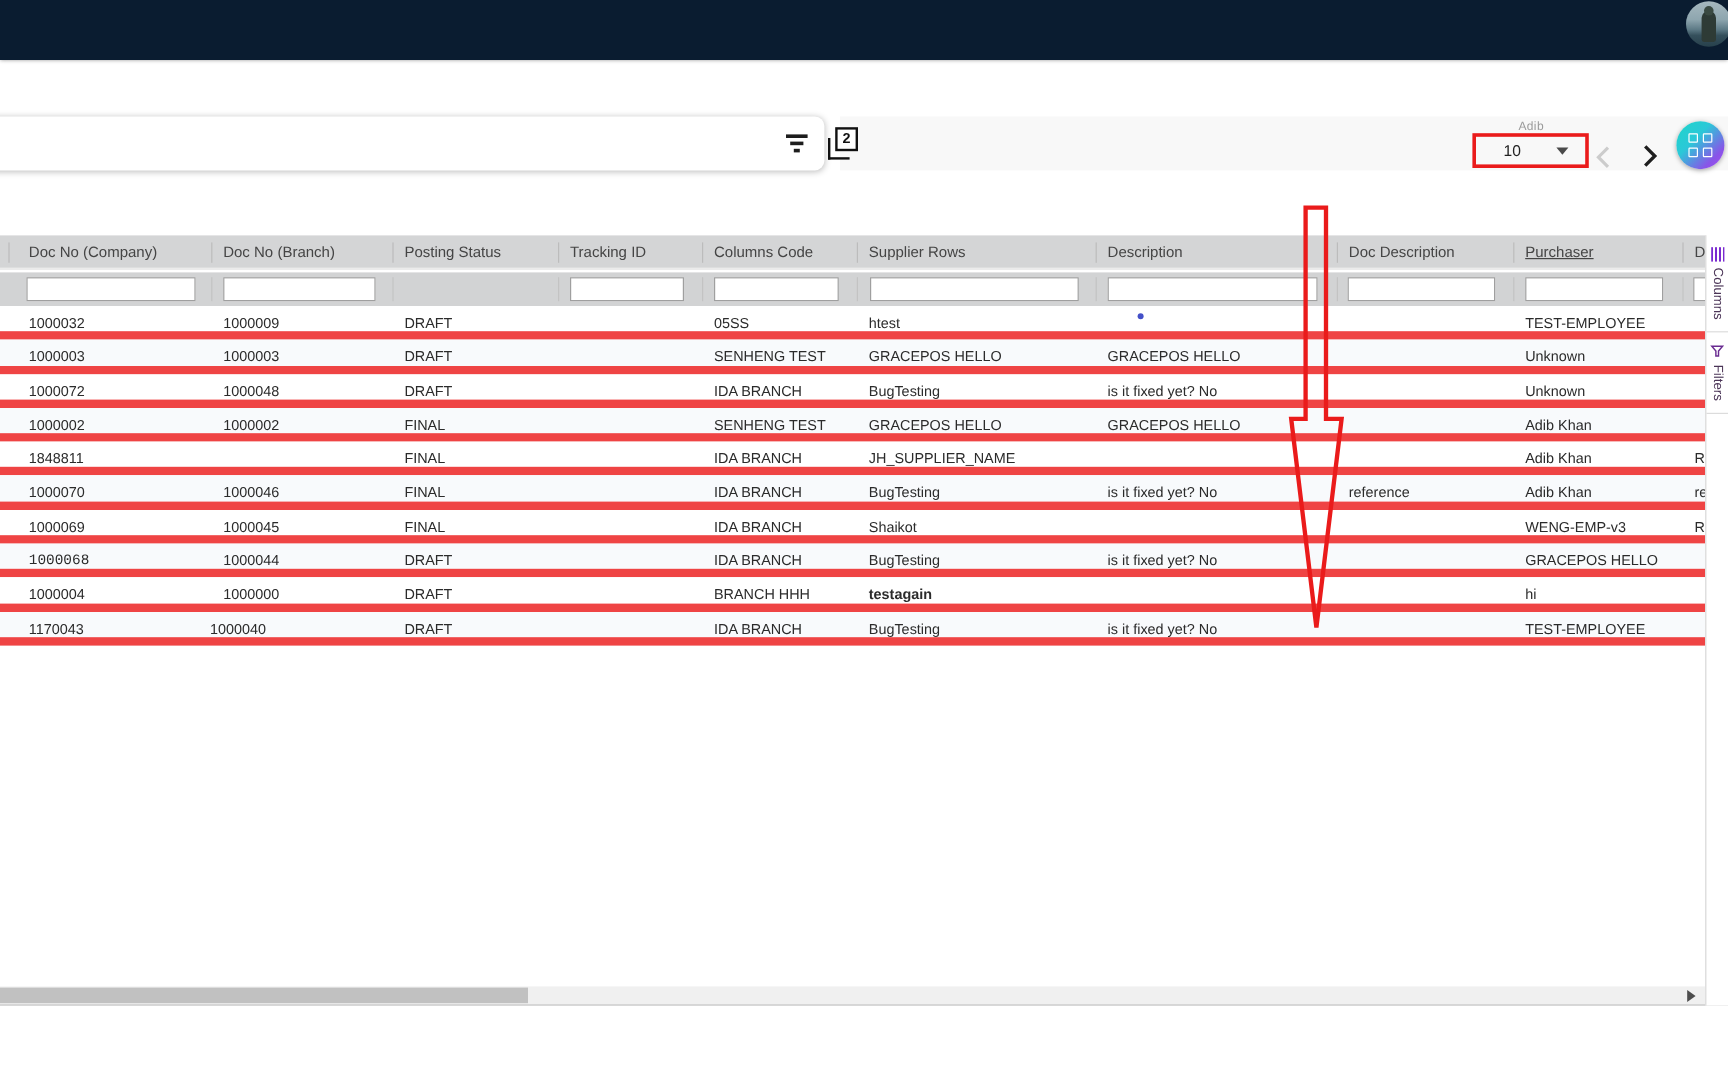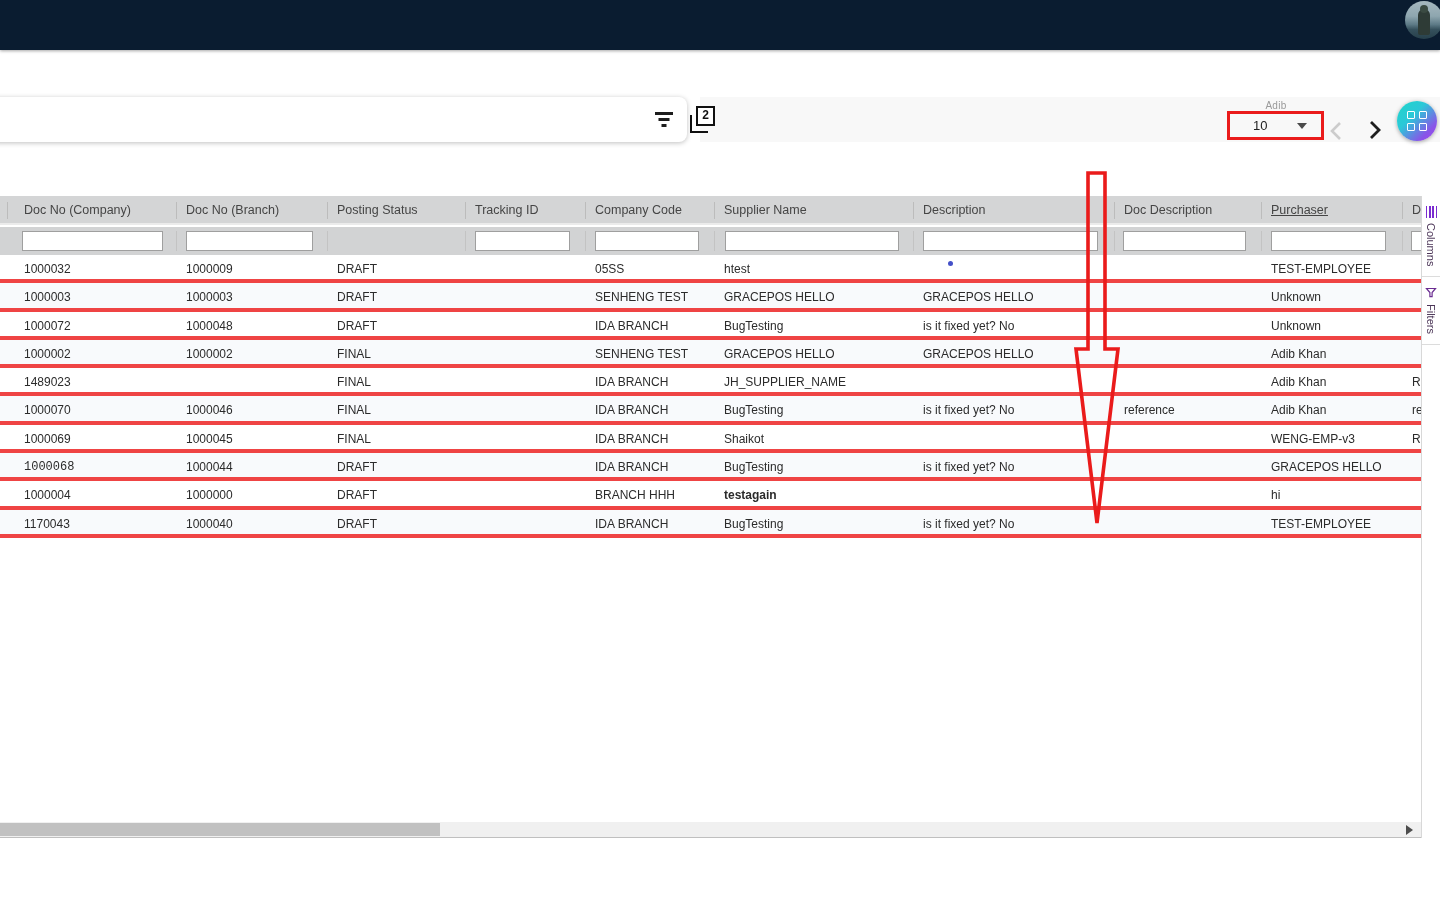--- a/index.html
+++ b/index.html
@@ -60,21 +60,21 @@
   #table { left:0; top:196px; width:1421px; height:626px; overflow:hidden; background:#fff; }
   #thead { position:absolute; left:0; top:0; width:1421px; height:29px; background:#d4d5d6;
            border-bottom:2px solid #ebebeb; }
   .th { position:absolute; top:7px; font-size:12.5px; color:#454545; white-space:nowrap; }
   .col-sep { position:absolute; top:6px; width:1px; height:17px; background:#bcbcbc; }
   #tfilter { position:absolute; left:0; top:31px; width:1421px; height:28px; background:#d2d3d4; }
   #tfilter .col-sep { top:4px; height:20px; background:#c3c3c3; }
   .filter-input { position:absolute; top:4px; height:20px; border:1px solid #9f9f9f;
            background:#fff; font-size:11px; padding:0 4px; outline:none; }
   #tbody { position:absolute; left:0; top:59px; width:1421px; }
-  .tr { position:relative; width:1421px; height:28.3px; border-bottom:4px solid #ef4444;
+  .tr { position:relative; width:1421px; height:28.3px; border-bottom:7px solid #ef4444;
         background:#fff; cursor:pointer; }
   .tr.even { background:#f8fafc;text-align:center; }
   .td { position:absolute; top:7px; font-size:12px; color:#2b2b2b; white-space:nowrap; }
 
   
   #blue-dot { left:948px; top:261px; width:5px; height:5px; border-radius:50%;
             background:#4450c8; z-index:3; }
   #red-arrow { left:0; top:0; width:1440px; height:900px; z-index:4; pointer-events:none; }
 
   
@@ -143,23 +143,23 @@
   <div id="thead">
       <div class="col-sep" style="left: 7px;"></div>
       <div class="th" style="left: 24px;">Doc No (Company)</div>
       <div class="col-sep" style="left: 176px;"></div>
       <div class="th" style="left: 186px;">Doc No (Branch)</div>
       <div class="col-sep" style="left: 327px;"></div>
       <div class="th" style="left: 337px;">Posting Status</div>
       <div class="col-sep" style="left: 465px;"></div>
       <div class="th" style="left: 475px;">Tracking ID</div>
       <div class="col-sep" style="left: 585px;"></div>
-      <div class="th" style="left: 595px;">Company Code</div>
+      <div class="th" style="left: 595px;">Columns Code</div>
       <div class="col-sep" style="left: 714px;"></div>
-      <div class="th" style="left: 724px;">Supplier Name</div>
+      <div class="th" style="left: 724px;">Supplier Rows</div>
       <div class="col-sep" style="left: 913px;"></div>
       <div class="th" style="left: 923px;">Description</div>
       <div class="col-sep" style="left: 1114px;"></div>
       <div class="th" style="left: 1124px;">Doc Description</div>
       <div class="col-sep" style="left: 1261px;"></div>
       <div class="th" style="left: 1271px; text-decoration: underline;">Purchaser</div>
       <div class="col-sep" style="left: 1402px;"></div>
       <div class="th" style="left: 1412px;">D</div>
     </div>
   <div id="tfilter">
@@ -212,21 +212,21 @@
       <div class="tr even">
         <div class="td" style="left: 24px;">1000002</div>
         <div class="td" style="left: 186px;">1000002</div>
         <div class="td" style="left: 337px;">FINAL</div>
         <div class="td" style="left: 595px;">SENHENG TEST</div>
         <div class="td" style="left: 724px;">GRACEPOS HELLO</div>
         <div class="td" style="left: 923px;">GRACEPOS HELLO</div>
         <div class="td" style="left: 1271px;">Adib Khan</div>
       </div>
       <div class="tr">
-        <div class="td" style="left: 24px;">1489023</div>
+        <div class="td" style="left: 24px;">1848811</div>
         <div class="td" style="left: 186px; margin-top: 40px;">1000047</div>
         <div class="td" style="left: 337px;">FINAL</div>
         <div class="td" style="left: 595px;">IDA BRANCH</div>
         <div class="td" style="left: 724px;">JH_SUPPLIER_NAME</div>
         <div class="td" style="left: 1271px;">Adib Khan</div>
         <div class="td" style="left: 1412px;">Re</div>
       </div>
       <div class="tr even">
         <div class="td" style="left: 24px;">1000070</div>
         <div class="td" style="left: 186px;">1000046</div>
@@ -259,21 +259,21 @@
       <div class="tr">
         <div class="td" style="left: 24px;">1000004</div>
         <div class="td" style="left: 186px;">1000000</div>
         <div class="td" style="left: 337px;">DRAFT</div>
         <div class="td" style="left: 595px;">BRANCH HHH</div>
         <div class="td" style="left: 724px; font-weight: bold;">testagain</div>
         <div class="td" style="left: 1271px;">hi</div>
       </div>
       <div class="tr even">
         <div class="td" style="left: 24px;">1170043</div>
-        <div class="td" style="left: 186px;">1000040</div>
+        <div class="td" style="left: 175px;">1000040</div>
         <div class="td" style="left: 337px;">DRAFT</div>
         <div class="td" style="left: 595px;">IDA BRANCH</div>
         <div class="td" style="left: 724px;">BugTesting</div>
         <div class="td" style="left: 923px;">is it fixed yet? No</div>
         <div class="td" style="left: 1271px;">TEST-EMPLOYEE</div>
       </div>
     </div>
 </div>
 
 <div class="abs" id="blue-dot"></div>

